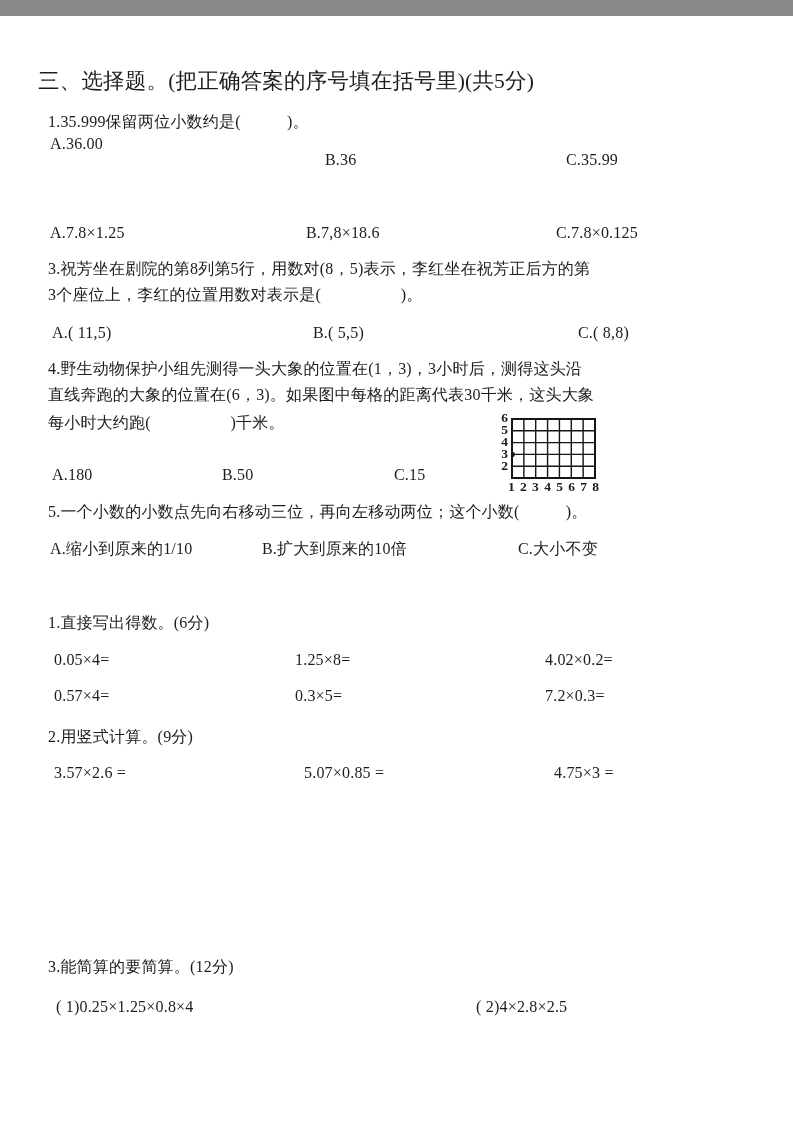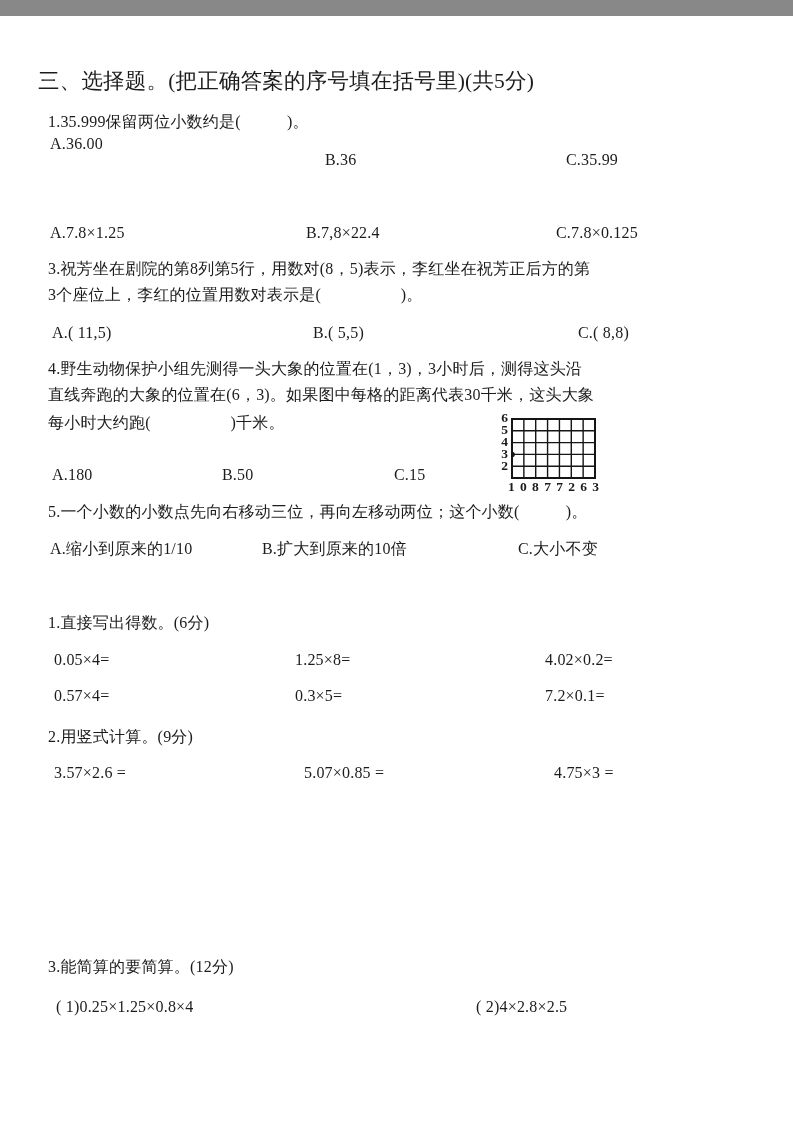--- a/index.html
+++ b/index.html
@@ -43,21 +43,21 @@
 <div class="page">
 
   <div class="line heading" style="left:38px; top:53px">三、选择题。(把正确答案的序号填在括号里)(共5分)</div>
 
   <div class="line" style="left:48px; top:93px">1.35.999保留两位小数约是(           )。</div>
   <div class="line" style="left:50px; top:115px">A.36.00</div>
   <div class="line" style="left:325px; top:131px">B.36</div>
   <div class="line" style="left:566px; top:131px">C.35.99</div>
 
   <div class="line" style="left:50px; top:204px">A.7.8×1.25</div>
-  <div class="line" style="left:306px; top:204px">B.7,8×22.4</div>
+  <div class="line" style="left:306px; top:204px">B.7,8×18.6</div>
   <div class="line" style="left:556px; top:204px">C.7.8×0.125</div>
 
   <div class="line" style="left:48px; top:240px">3.祝芳坐在剧院的第8列第5行，用数对(8，5)表示，李红坐在祝芳正后方的第</div>
   <div class="line" style="left:48px; top:266px">3个座位上，李红的位置用数对表示是(                   )。</div>
   <div class="line" style="left:52px; top:304px">A.( 11,5)</div>
   <div class="line" style="left:313px; top:304px">B.( 5,5)</div>
   <div class="line" style="left:578px; top:304px">C.( 8,8)</div>
 
   <div class="line" style="left:48px; top:340px">4.野生动物保护小组先测得一头大象的位置在(1，3)，3小时后，测得这头沿</div>
   <div class="line" style="left:48px; top:366px">直线奔跑的大象的位置在(6，3)。如果图中每格的距离代表30千米，这头大象</div>
@@ -78,40 +78,40 @@
       <line x1="36.57" y1="1" x2="36.57" y2="60" stroke="#151515" stroke-width="1.4"></line>
       <line x1="48.43" y1="1" x2="48.43" y2="60" stroke="#151515" stroke-width="1.4"></line>
       <line x1="60.29" y1="1" x2="60.29" y2="60" stroke="#151515" stroke-width="1.4"></line>
       <line x1="72.14" y1="1" x2="72.14" y2="60" stroke="#151515" stroke-width="1.4"></line>
       <line x1="1" y1="12.8" x2="84" y2="12.8" stroke="#151515" stroke-width="1.4"></line>
       <line x1="1" y1="24.6" x2="84" y2="24.6" stroke="#151515" stroke-width="1.4"></line>
       <line x1="1" y1="36.4" x2="84" y2="36.4" stroke="#151515" stroke-width="1.4"></line>
       <line x1="1" y1="48.2" x2="84" y2="48.2" stroke="#151515" stroke-width="1.4"></line>
       <circle cx="1.2" cy="36.4" r="2.6" fill="#151515"></circle>
     </svg>
-    <div class="grid-xlabels">10877263</div>
+    <div class="grid-xlabels">12345678</div>
   </div>
 
   <div class="line" style="left:52px; top:446px">A.180</div>
   <div class="line" style="left:222px; top:446px">B.50</div>
   <div class="line" style="left:394px; top:446px">C.15</div>
 
   <div class="line" style="left:48px; top:483px">5.一个小数的小数点先向右移动三位，再向左移动两位；这个小数(           )。</div>
   <div class="line" style="left:50px; top:520px">A.缩小到原来的1/10</div>
   <div class="line" style="left:262px; top:520px">B.扩大到原来的10倍</div>
   <div class="line" style="left:518px; top:520px">C.大小不变</div>
 
 
   <div class="line" style="left:48px; top:594px">1.直接写出得数。(6分)</div>
   <div class="line" style="left:54px; top:631px">0.05×4=</div>
   <div class="line" style="left:295px; top:631px">1.25×8=</div>
   <div class="line" style="left:545px; top:631px">4.02×0.2=</div>
   <div class="line" style="left:54px; top:667px">0.57×4=</div>
   <div class="line" style="left:295px; top:667px">0.3×5=</div>
-  <div class="line" style="left:545px; top:667px">7.2×0.1=</div>
+  <div class="line" style="left:545px; top:667px">7.2×0.3=</div>
 
   <div class="line" style="left:48px; top:708px">2.用竖式计算。(9分)</div>
   <div class="line" style="left:54px; top:744px">3.57×2.6 =</div>
   <div class="line" style="left:304px; top:744px">5.07×0.85 =</div>
   <div class="line" style="left:554px; top:744px">4.75×3 =</div>
 
   <div class="line" style="left:48px; top:938px">3.能简算的要简算。(12分)</div>
   <div class="line" style="left:56px; top:978px">( 1)0.25×1.25×0.8×4</div>
   <div class="line" style="left:476px; top:978px">( 2)4×2.8×2.5</div>
 

